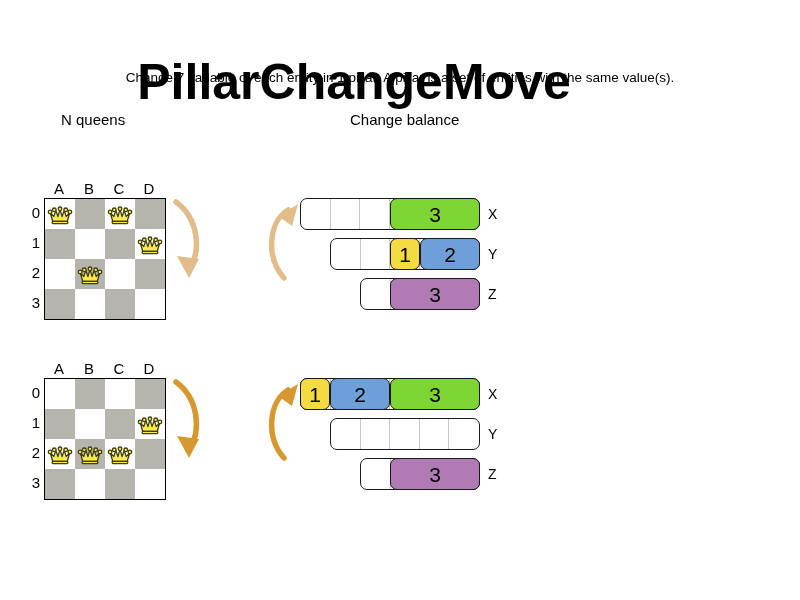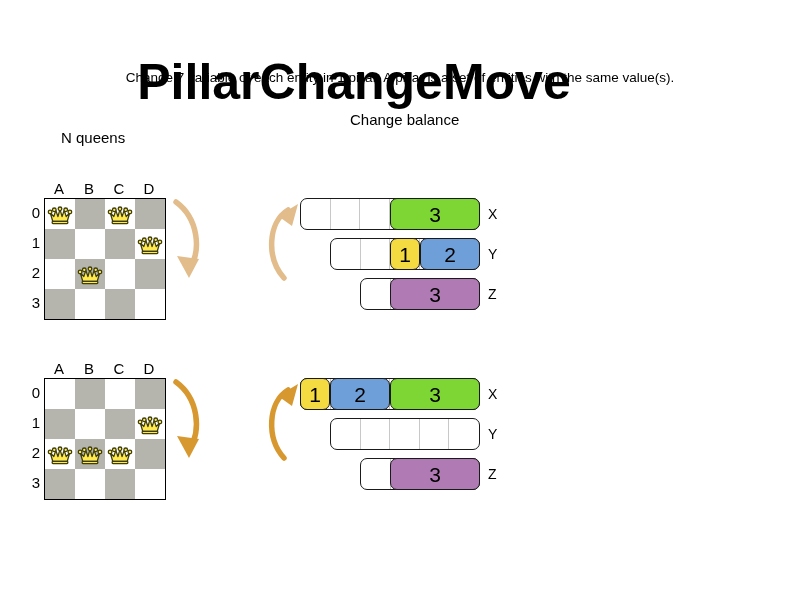--- a/index.html
+++ b/index.html
@@ -39,21 +39,21 @@
     line-height: 18px;
   }
 
   
   .section-heading {
     position: absolute;
     font-size: 15px;
     line-height: 20px;
     white-space: nowrap;
   }
-  #heading-nqueens { left: 61px; top: 110px; margin-top: 18px; }
+  #heading-nqueens { left: 61px; top: 110px; }
   #heading-cloud   { left: 350px; top: 110px; }
 
   
   .board-block { position: absolute; }
   #board-block-top    { left: 44px; top: 180px; }
   #board-block-bottom { left: 44px; top: 360px; }
 
   .col-labels {
     position: absolute;
     left: 0;

